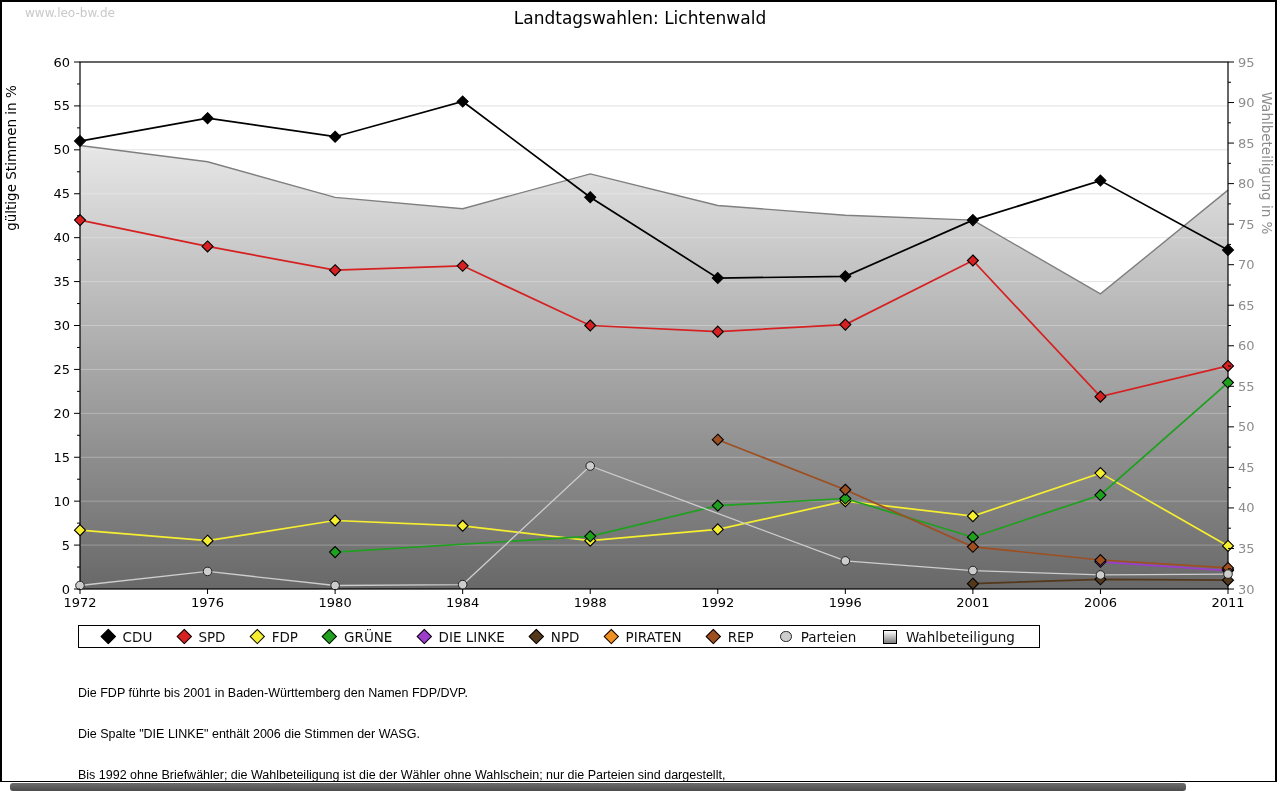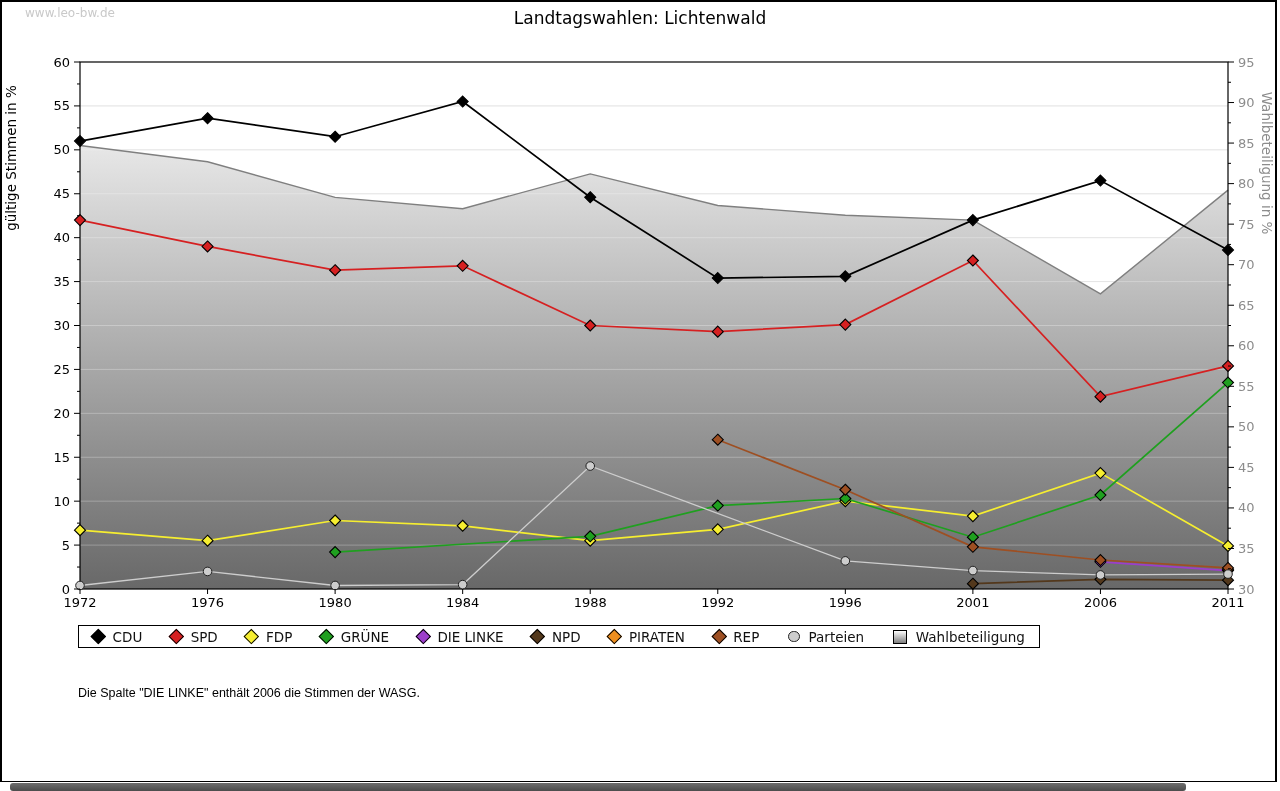--- a/index.html
+++ b/index.html
@@ -17,21 +17,21 @@
   svg text{font-family:"DejaVu Sans",sans-serif;}
   .chart-title{font-size:17px;fill:#000;}
   .watermark{font-size:12px;fill:#c9c9c9;}
   .axtitle{font-size:13.5px;fill:#000;}
   .axtitle-r{fill:#8c8c8c;}
   .tick-label{font-size:13px;fill:#000;}
   .tick-label-r{fill:#8c8c8c;}
   #legend{
     position:absolute;left:78px;top:625px;width:962px;height:23px;box-sizing:border-box;
     border:1px solid #000;background:#fff;display:flex;align-items:center;
-    justify-content:space-between;padding:0 14px;
+    justify-content:space-between;padding:0 24px;
   }
   .lg-item{display:flex;align-items:center;gap:9px;font-size:13.5px;color:#111;white-space:nowrap;}
   .lg-d{width:8.6px;height:8.6px;transform:rotate(45deg);border:1px solid #000;flex:none;}
   .lg-c{width:9.5px;height:9.5px;border-radius:50%;border:1px solid #222;flex:none;}
   .lg-sq{width:12px;height:12px;border:1px solid #000;background:linear-gradient(#fdfdfd,#7d7d7d);flex:none;}
   #notes{
     position:absolute;left:78px;top:660px;width:1180px;
     font-family:"Liberation Sans",sans-serif;font-size:12.5px;line-height:13.6px;
     color:#000;white-space:pre;
   }
@@ -312,21 +312,23 @@
       <span class="lg-c" style="background: rgb(205, 205, 205);"></span>
       <span>Parteien</span>
     </div>
     <div class="lg-item">
       <span class="lg-sq"></span>
       <span>Wahlbeteiligung</span>
     </div>
   </div>
 
 <div id="notes">
+  <div>Die FDP führte bis 2001 in Baden-Württemberg den Namen FDP/DVP.</div>
   <div>Die Spalte "DIE LINKE" enthält 2006 die Stimmen der WASG.</div>
+  <div>Bis 1992 ohne Briefwähler; die Wahlbeteiligung ist die der Wähler ohne Wahlschein; nur die Parteien sind dargestellt,</div>
   
   
   
   
 </div>
 
 <div class="frame"></div>
 <div id="bottombar"></div>
 
 </body></html>

